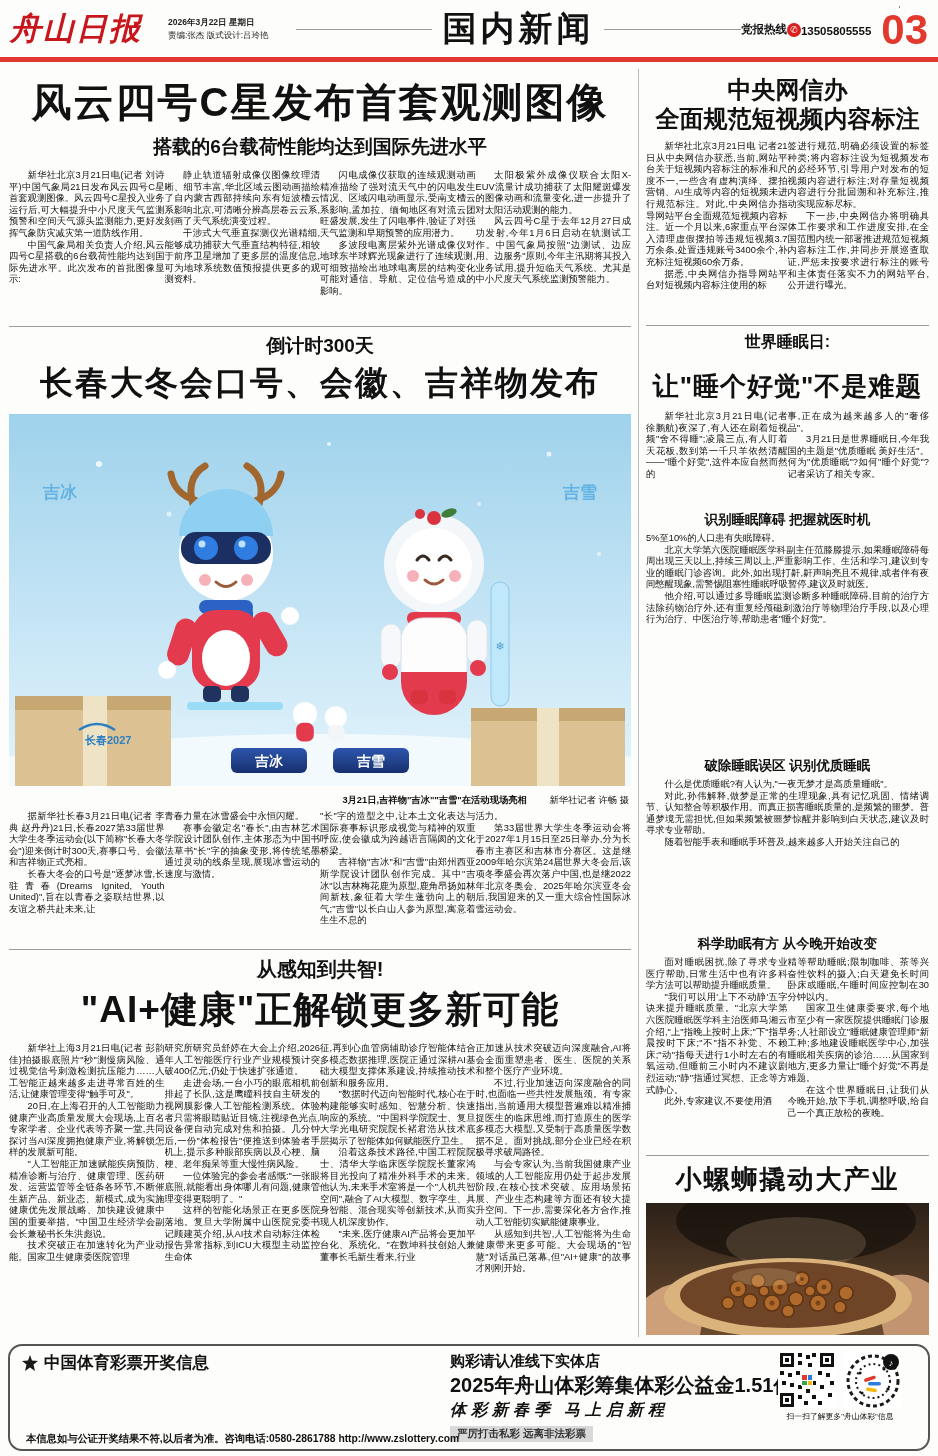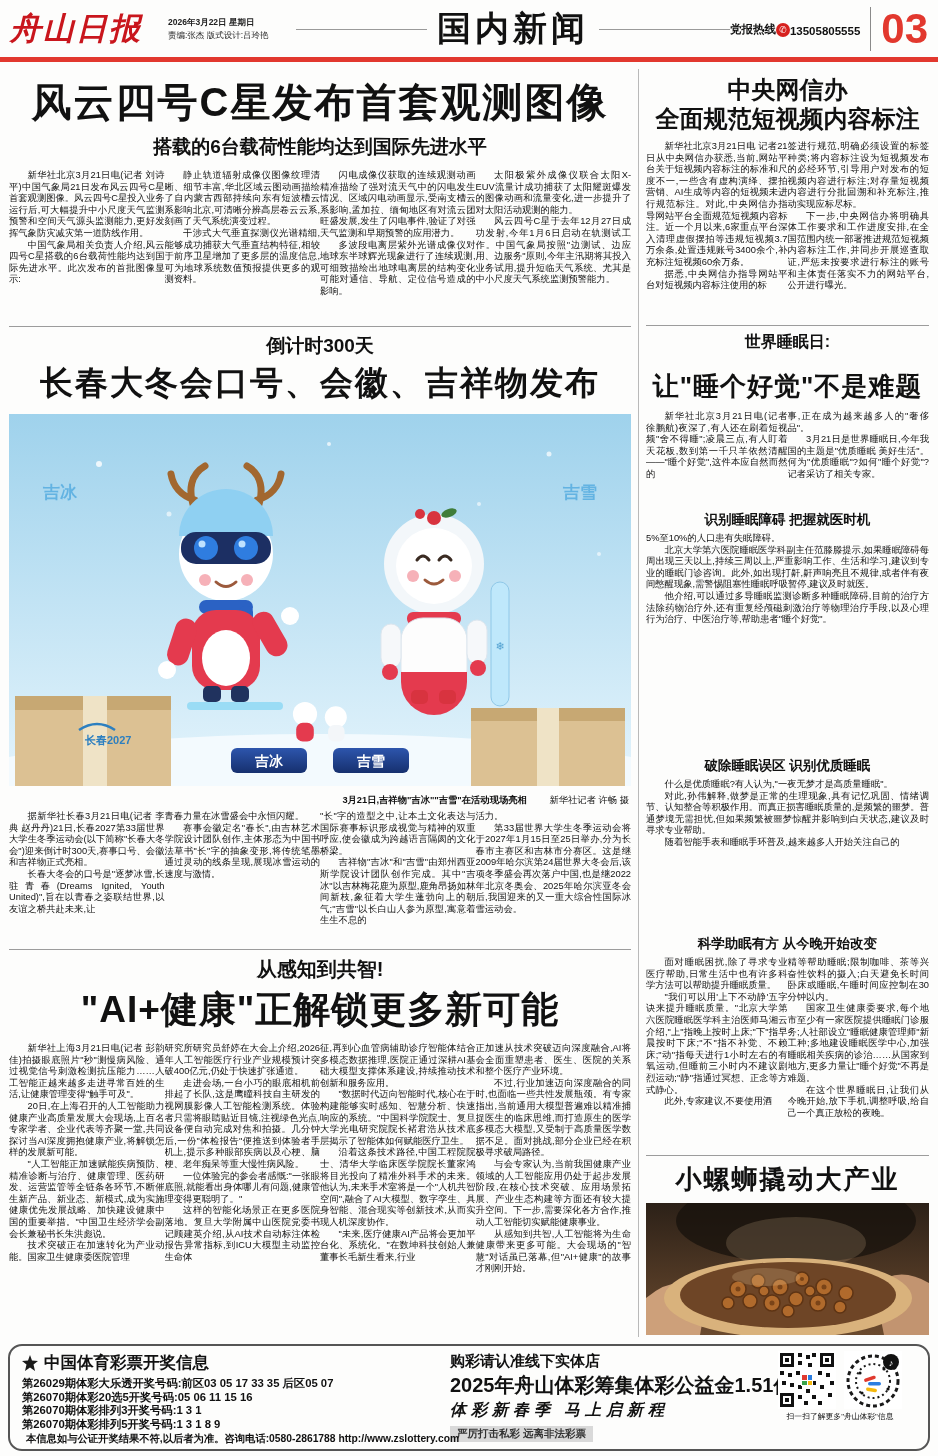--- a/index.html
+++ b/index.html
@@ -10,21 +10,21 @@
   .logo{font-size:31px;font-weight:900;font-style:italic;color:#c9161d;letter-spacing:2px;width:158px;
         font-family:"Liberation Serif","DejaVu Serif",serif;}
   .issue-info{font-size:8.5px;color:#222;line-height:13px;width:128px;}
   .issue-info .d1{font-weight:700;}
   .sec-wrap{flex:1;display:flex;align-items:center;gap:10px;}
   .rule{flex:1;height:1px;background:#9a9a9a;}
   .sec-title{font-size:34px;font-weight:900;letter-spacing:4px;margin:0;white-space:nowrap;}
   .hotline{display:flex;align-items:flex-end;font-size:11.5px;font-weight:700;white-space:nowrap;margin-right:10px;}
   .phone-ico{display:inline-flex;align-items:center;justify-content:center;width:14px;height:14px;border-radius:50%;
              background:#d7211e;color:#fff;font-size:9px;}
-  .pageno-wrap{display:flex;align-items:center;height:46px;}
+  .pageno-wrap{display:flex;align-items:center;height:46px;flex-direction:column;}
   .pageno-rule{width:1px;height:44px;background:#8a8a8a;margin-right:10px;}
   .pageno{font-size:42px;font-weight:900;color:#e2382e;line-height:44px;}
   .red-bar{position:absolute;top:57px;left:0;right:0;height:5px;background:#e2382e;}
   
   .main{position:absolute;top:69px;left:9px;right:9px;height:1268px;display:flex;overflow:hidden;}
   .left-block{width:622px;overflow:hidden;}
   .vrule{width:1px;background:#b9b9b9;margin:0 7px;}
   .right-block{flex:1;overflow:hidden;}
   .hrule{border:none;border-top:1px solid #9c9c9c;margin:6px 0;}
   
@@ -404,26 +404,20 @@
   </main>
 
   <footer class="lottery">
     <div class="lot-left">
       <div class="lot-title">
         <svg width="16" height="16" viewBox="0 0 16 16">
           <path d="M8 0 L10 5.5 L16 6 L11.5 9.5 L13 16 L8 12.4 L3 16 L4.5 9.5 L0 6 L6 5.5 Z" fill="#1a1a1a"></path>
         </svg>
         <span>中国体育彩票开奖信息</span>
       </div>
-      <div class="lottery-lines">
-        <p class="lot-line">第26029期体彩大乐透开奖号码:前区03 05 17 33 35 后区05 07</p>
-        <p class="lot-line">第26070期体彩20选5开奖号码:05 06 11 15 16</p>
-        <p class="lot-line">第26070期体彩排列3开奖号码:1 3 1</p>
-        <p class="lot-line">第26070期体彩排列5开奖号码:1 3 1 8 9</p>
-      </div>
     </div>
     <div class="lot-mid">
       <p class="ad1">购彩请认准线下实体店</p>
       <p class="ad2">2025年舟山体彩筹集体彩公益金1.51亿元</p>
       <p class="ad3">体彩新春季  马上启新程</p>
       <span class="warn">严厉打击私彩 远离非法彩票</span>
     </div>
     <div class="lot-qr">
       <div class="qr-row">
         <svg width="58" height="58" viewBox="0 0 58 58">

